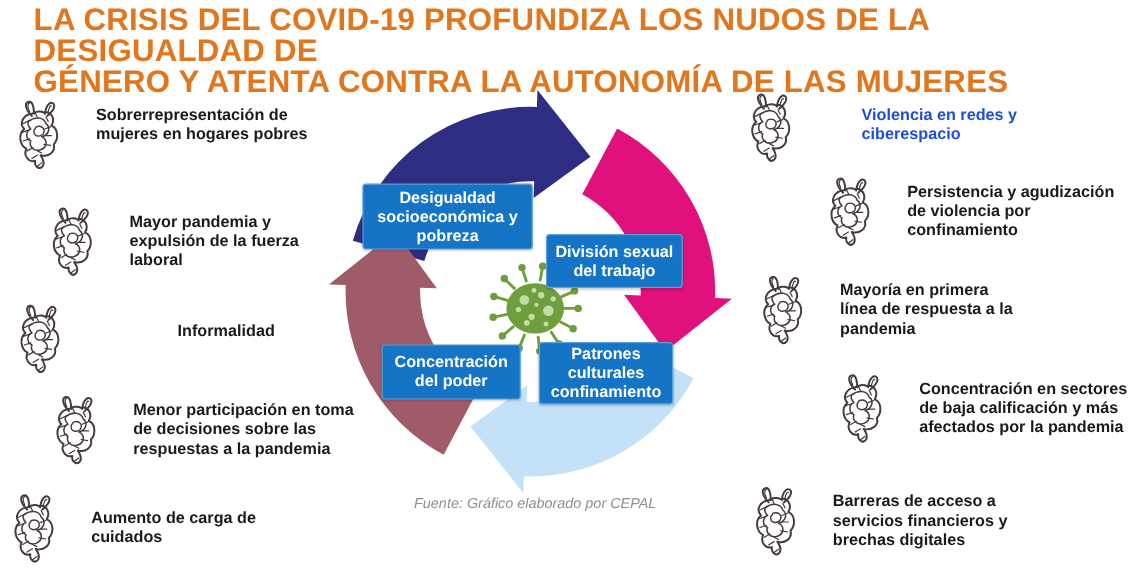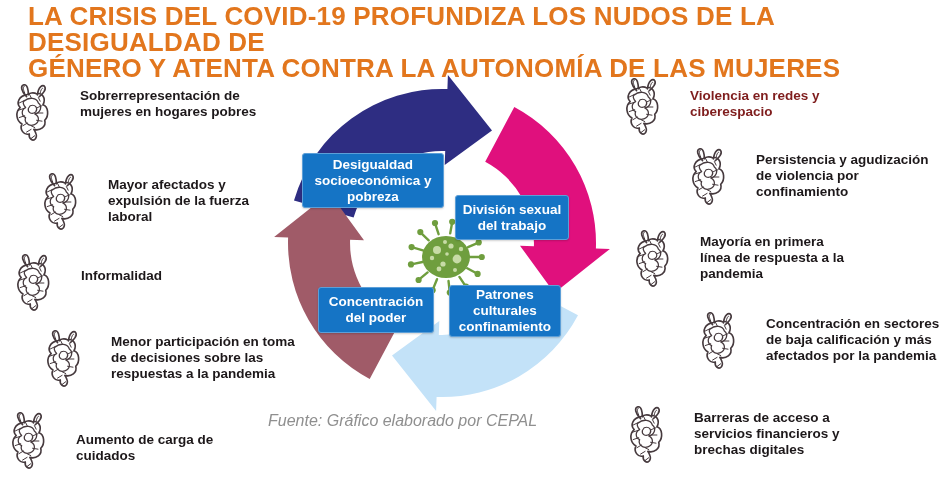--- a/index.html
+++ b/index.html
@@ -20,22 +20,22 @@
   }
   .cycle-svg{position:absolute;left:270px;top:70px;width:350px;height:350px;}
   .cycle-box{
     position:absolute;border-radius:3px;border:1.5px solid #5c9fd8;
     display:flex;align-items:center;justify-content:center;text-align:center;
     color:#ffffff;font-weight:bold;font-size:13.5px;line-height:16px;
     white-space:pre-line;box-sizing:border-box;z-index:3;
     box-shadow:0 1px 2px rgba(0,0,0,.18);
   }
   .source-note{
-    position:absolute;left:268px;top:412px;width:356px;
-    font-size:16px;font-style:italic;
+    position:absolute;left:268px;top:412px;width:356px;text-align:center;
+    font-size:12px;font-style:italic;
   }
   .defs-holder{position:absolute;width:0;height:0;overflow:hidden;}
 </style>
 </head>
 <body>
 
 <div class="stage">
 
   <svg class="defs-holder" aria-hidden="true">
     <defs>
@@ -132,51 +132,51 @@
     <svg class="knot" viewBox="0 0 44 68" style="color: rgb(70, 58, 62);">
         <use href="#knot"></use>
       </svg>
     <div class="item-text" style="color: rgb(29, 24, 26);">Sobrerrepresentación de
 mujeres en hogares pobres</div>
   </div>
   <div class="item" style="left:40px;top:171px;">
     <svg class="knot" viewBox="0 0 44 68" style="color: rgb(70, 58, 62);">
         <use href="#knot"></use>
       </svg>
-    <div class="item-text" style="color: rgb(29, 24, 26);">Mayor afectados y
+    <div class="item-text" style="color: rgb(29, 24, 26);">Mayor pandemia y
 expulsión de la fuerza
 laboral</div>
   </div>
-  <div class="item" style="left:13px;top:252px;">
+  <div class="item" style="left:13px;top:252px;text-align:center;">
     <svg class="knot" viewBox="0 0 44 68" style="color: rgb(70, 58, 62);">
         <use href="#knot"></use>
       </svg>
     <div class="item-text" style="margin-top: 16px; color: rgb(29, 24, 26);">Informalidad</div>
   </div>
   <div class="item" style="left:43px;top:328px;">
     <svg class="knot" viewBox="0 0 44 68" style="color: rgb(70, 58, 62);">
         <use href="#knot"></use>
       </svg>
     <div class="item-text" style="color: rgb(29, 24, 26);">Menor participación en toma
 de decisiones sobre las
 respuestas a la pandemia</div>
   </div>
-  <div class="item" style="left:8px;top:410px;align-items:center;">
+  <div class="item" style="left:8px;top:410px;">
     <svg class="knot" viewBox="0 0 44 68" style="color: rgb(70, 58, 62);">
         <use href="#knot"></use>
       </svg>
     <div class="item-text" style="margin-top: 14px; color: rgb(29, 24, 26);">Aumento de carga de
 cuidados</div>
   </div>
 
   <div class="item" style="left:622px;top:76px;">
     <svg class="knot" viewBox="0 0 44 68" style="color: rgb(70, 58, 62);">
         <use href="#knot"></use>
       </svg>
-    <div class="item-text" style="margin-top: 12px; color: #7f1d1d;">Violencia en redes y
+    <div class="item-text" style="margin-top: 12px; color: #1d4ed8; margin-left: 28px;">Violencia en redes y
 ciberespacio</div>
   </div>
   <div class="item" style="left:688px;top:146px;">
     <svg class="knot" viewBox="0 0 44 68" style="color: rgb(70, 58, 62);">
         <use href="#knot"></use>
       </svg>
     <div class="item-text" style="color: rgb(29, 24, 26);">Persistencia y agudización
 de violencia por
 confinamiento</div>
   </div>

